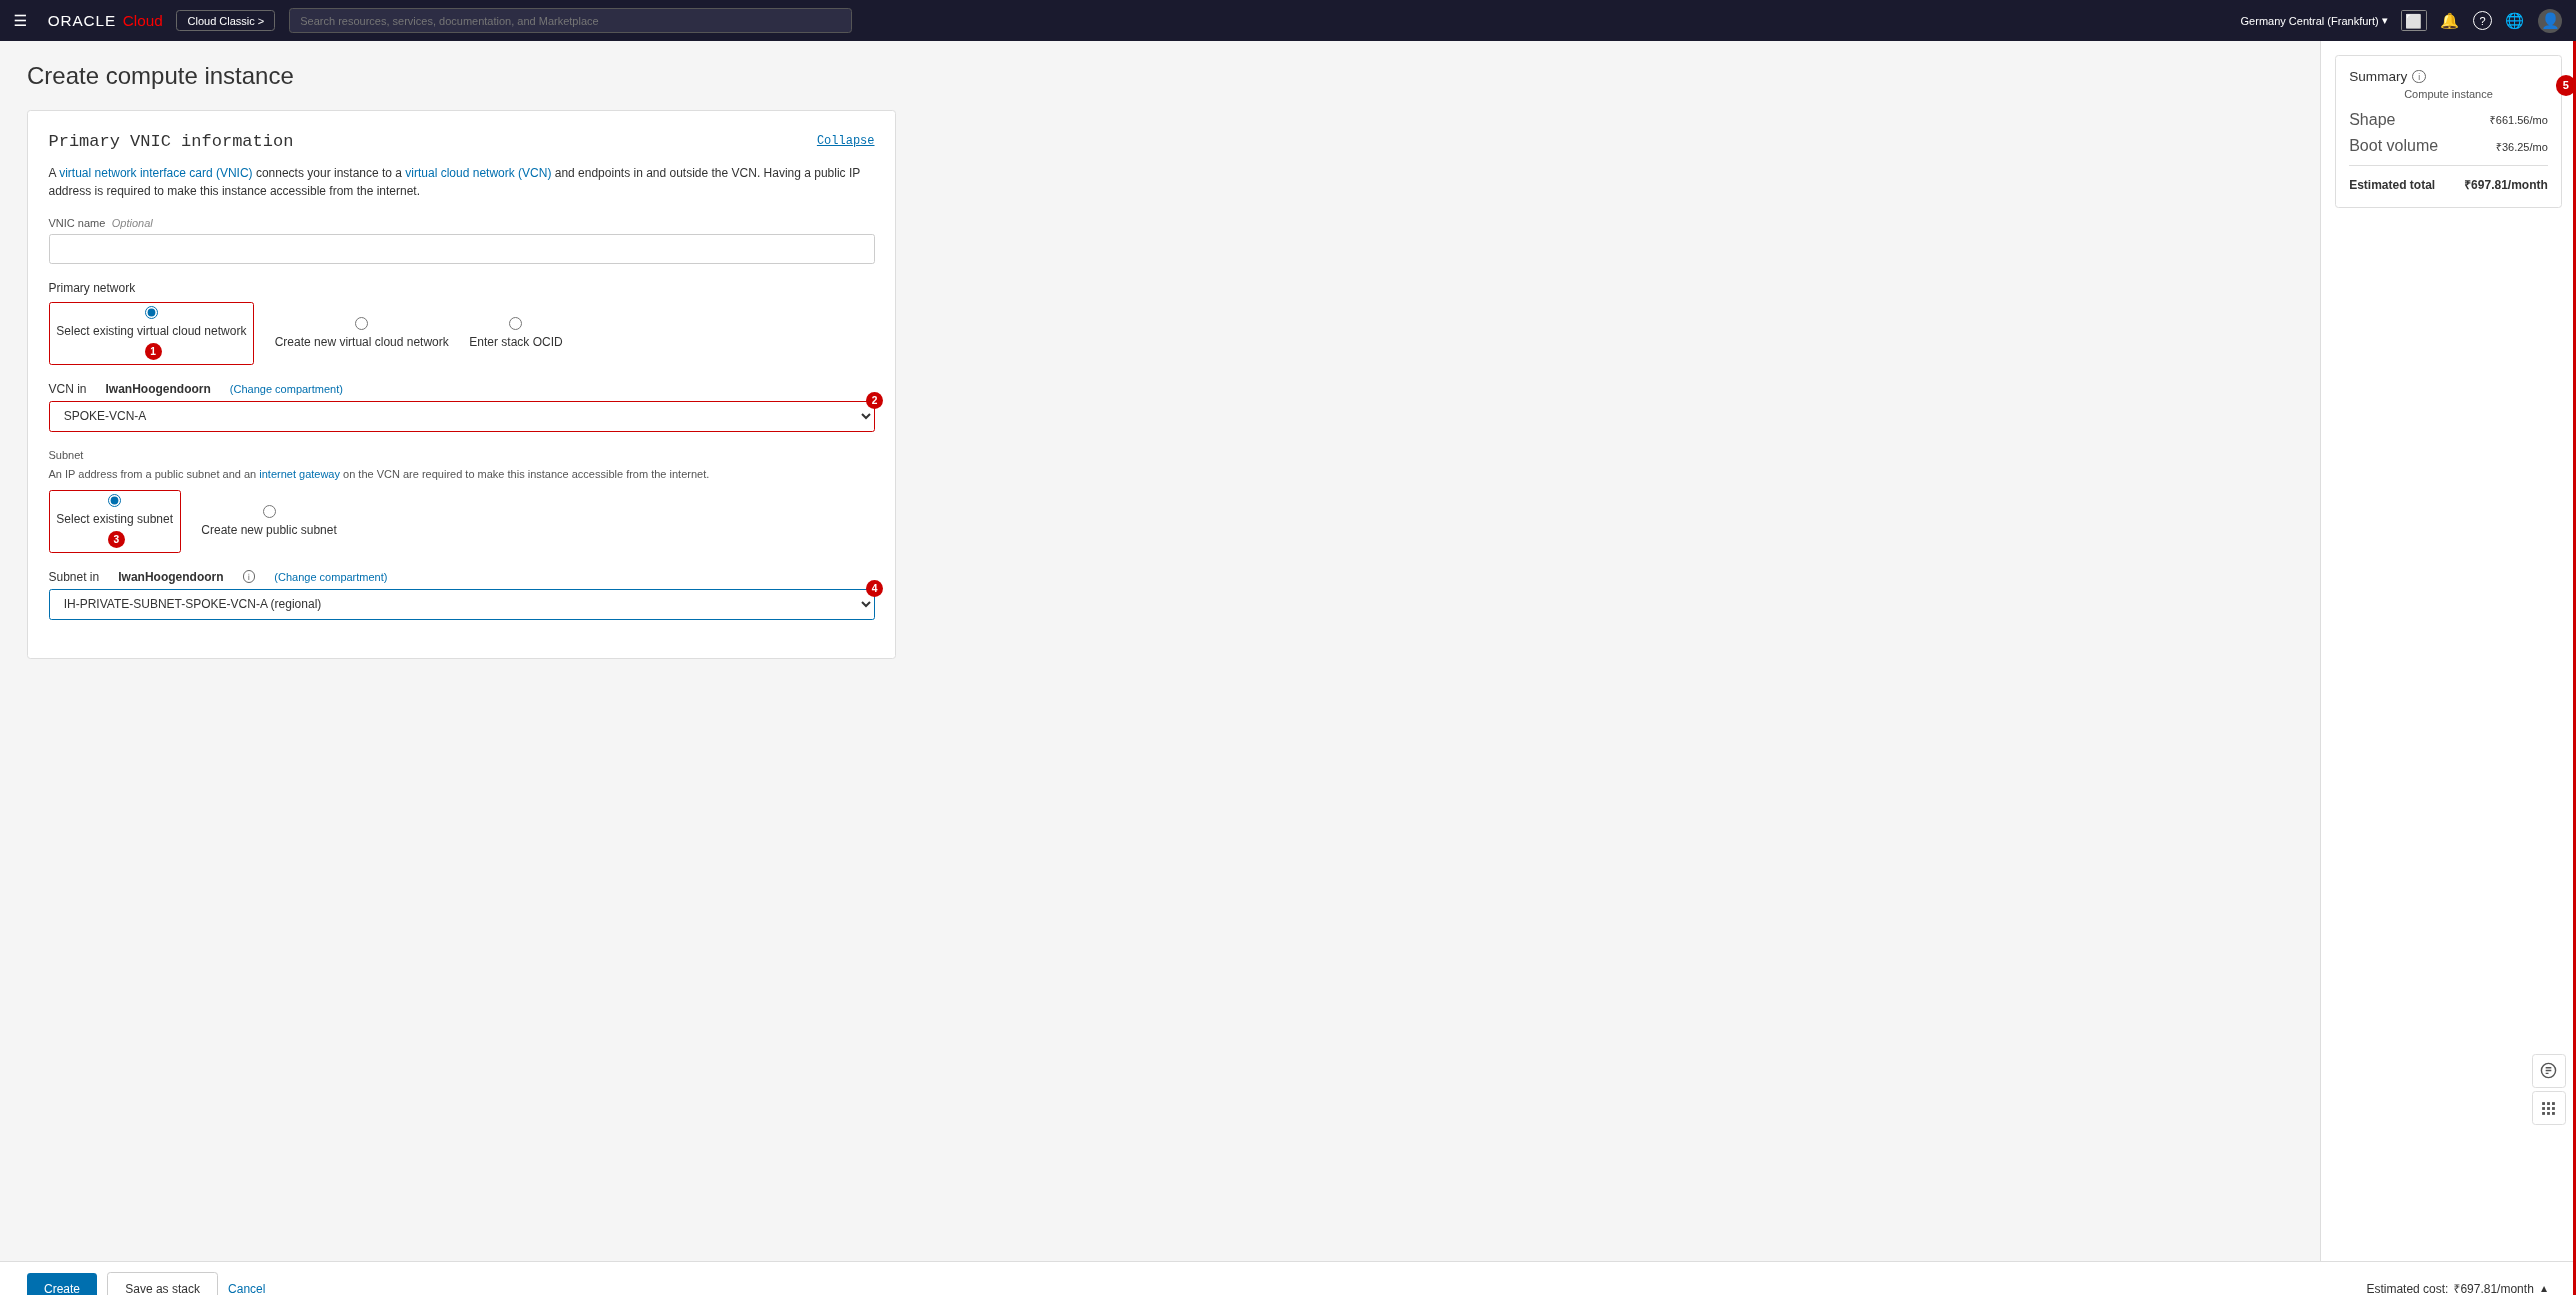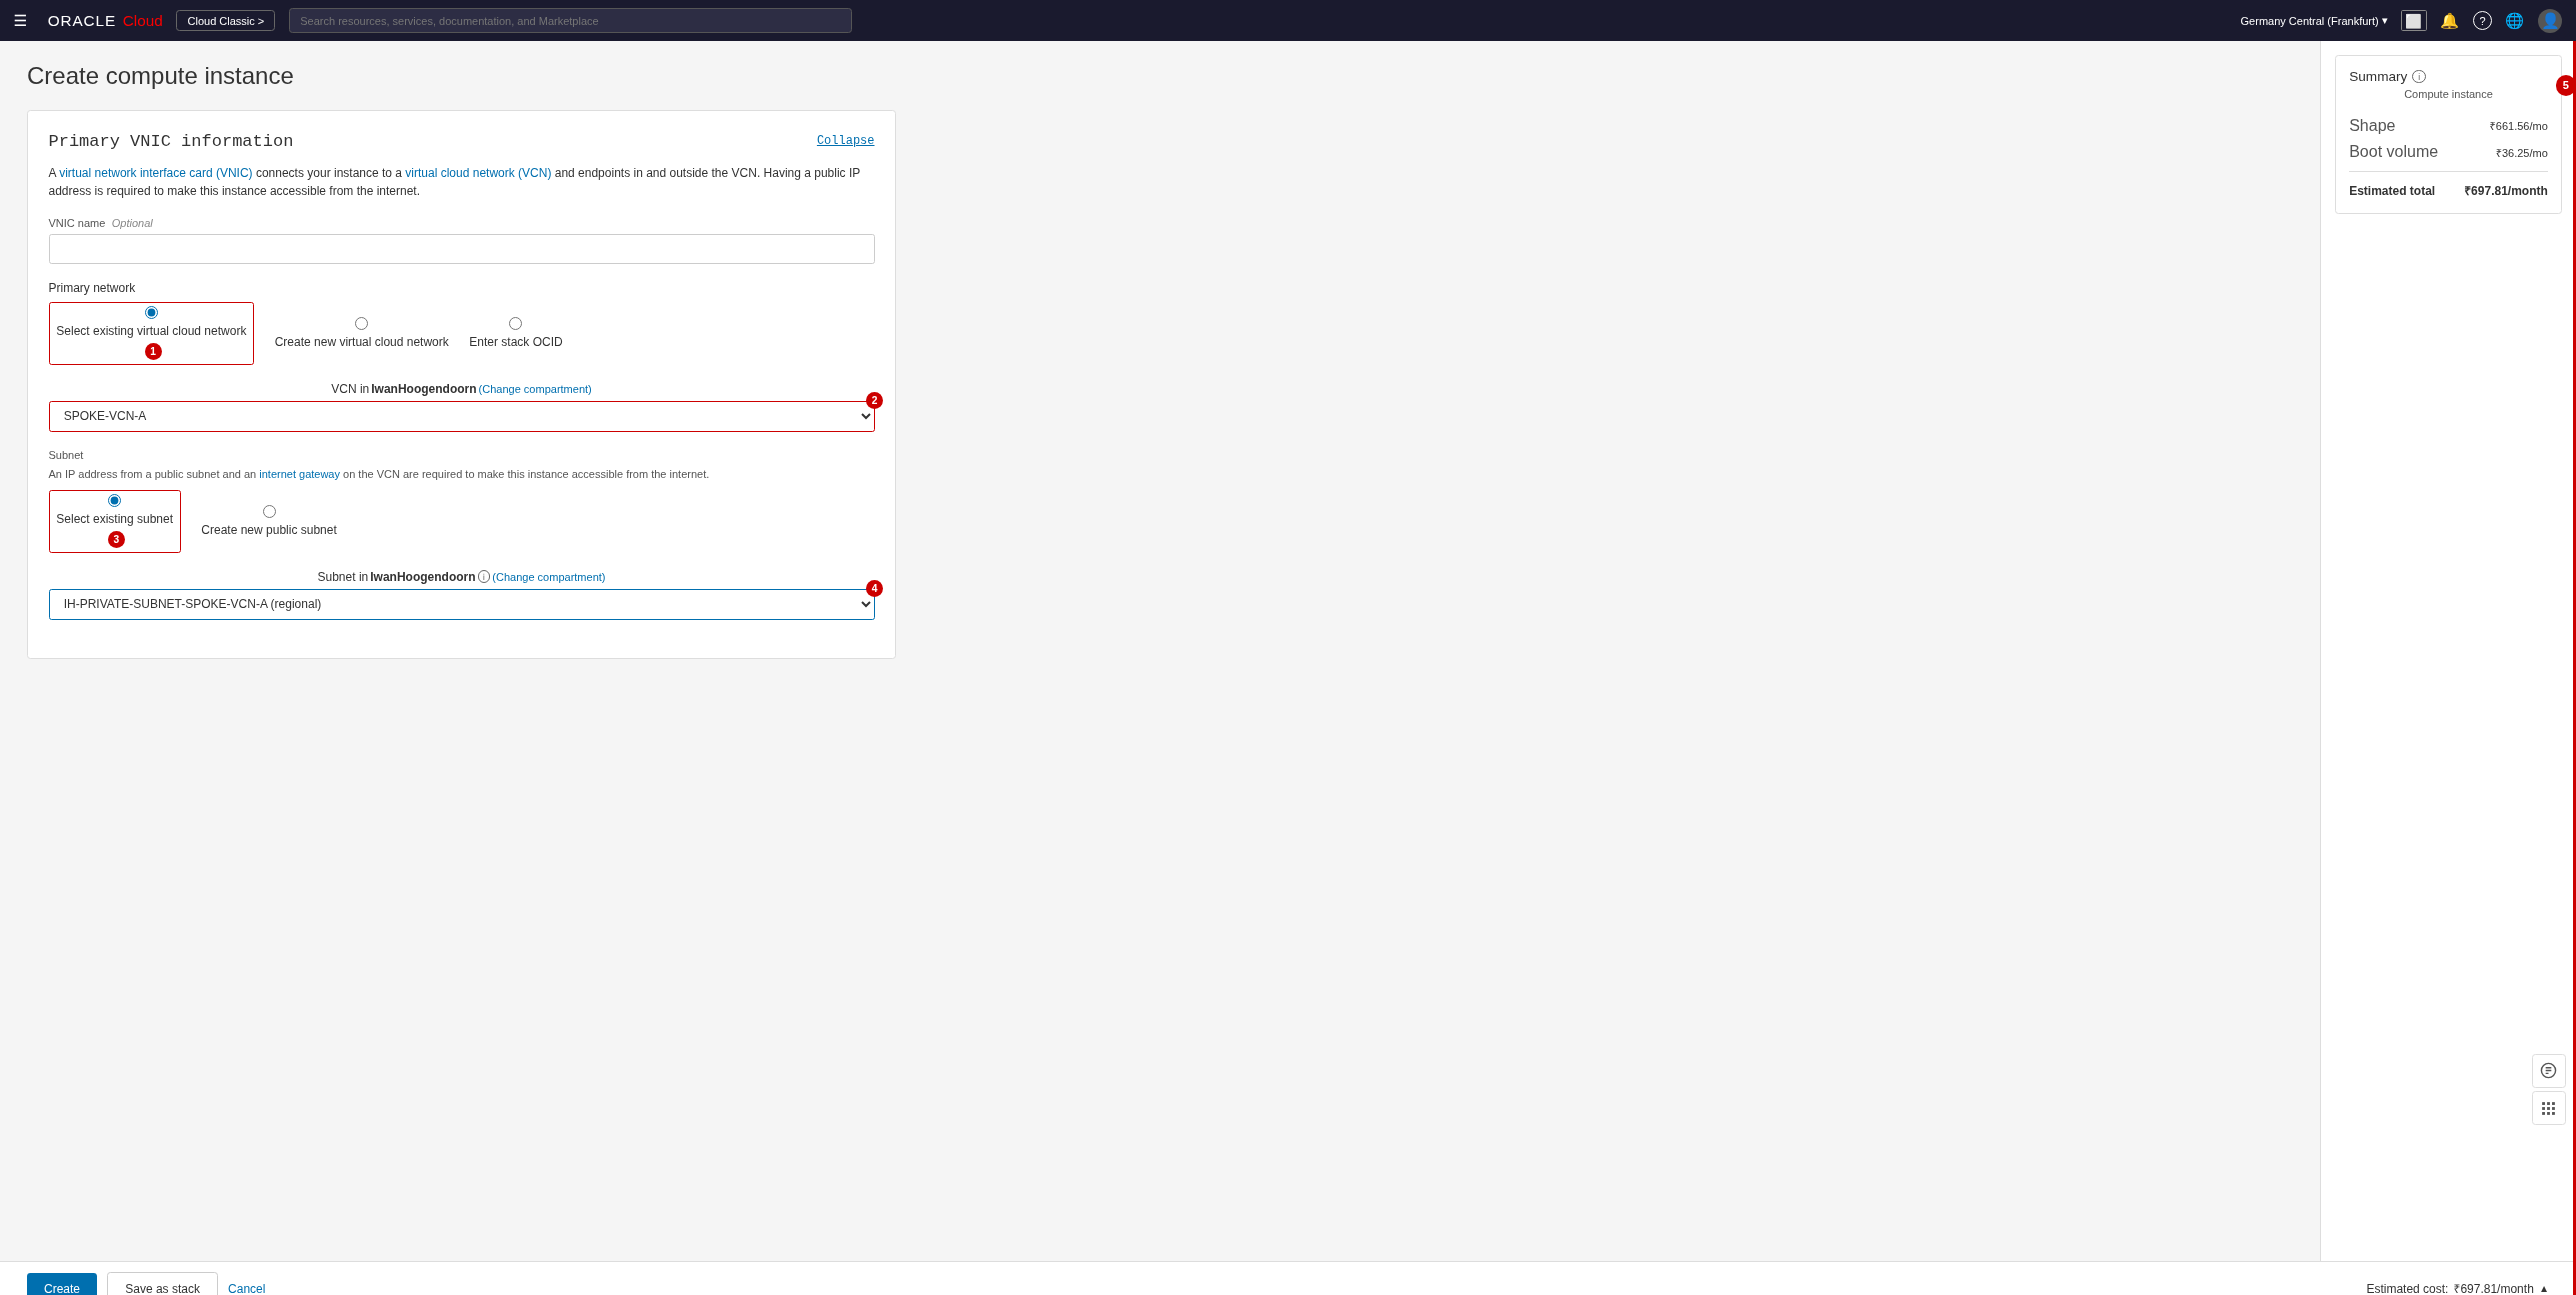--- a/index.html
+++ b/index.html
@@ -107,21 +107,21 @@
       color: #333;
       background: white;
       appearance: auto;
       cursor: pointer;
       outline: none;
     }
     .select-highlighted { border: 1.7px solid #cc0000 !important; }
     .select-active { border: 1.7px solid #006faf !important; }
 
     
-    .compartment-row { display: flex; align-items: center; gap: 2px; margin-bottom: 5.1px; justify-content: center; }
+    .compartment-row { display: flex; align-items: center; gap: 19px; margin-bottom: 5.1px; }
     .compartment-name { font-weight: 700; }
     .change-compartment-link { color: #006faf; text-decoration: none; font-size: 11px; }
 
     
     .subnet-desc { font-size: 11px; color: #555; line-height: 1.5; margin-bottom: 6.8px; }
     .subnet-desc a { color: #006faf; text-decoration: none; }
 
     
     .badge {
       display: inline-flex;
@@ -181,21 +181,21 @@
       align-items: center;
       justify-content: center;
       width: 13.6px;
       height: 13.6px;
       border: 0.9px solid #666;
       border-radius: 50%;
       font-size: 8.5px;
       color: #666;
       cursor: pointer;
     }
-    .summary-subtitle { font-size: 11px; color: #555; margin-bottom: 17px; }
+    .summary-subtitle { font-size: 11px; color: #555; margin-bottom: 11px; }
     .summary-row { display: flex; justify-content: space-between; align-items: center; margin-bottom: 8.5px; }
     .summary-key { font-size: 16px; color: #555; }
     .summary-val { font-size: 11px; color: #333; }
     .summary-divider { border: none; border-top: 0.9px solid #ddd; margin: 10.2px 0; }
     .summary-total-row { display: flex; justify-content: space-between; align-items: center; }
     .summary-total-key { font-size: 12px; font-weight: 700; }
     .summary-total-val { font-size: 12px; font-weight: 700; }
 
     
     .float-icons {

